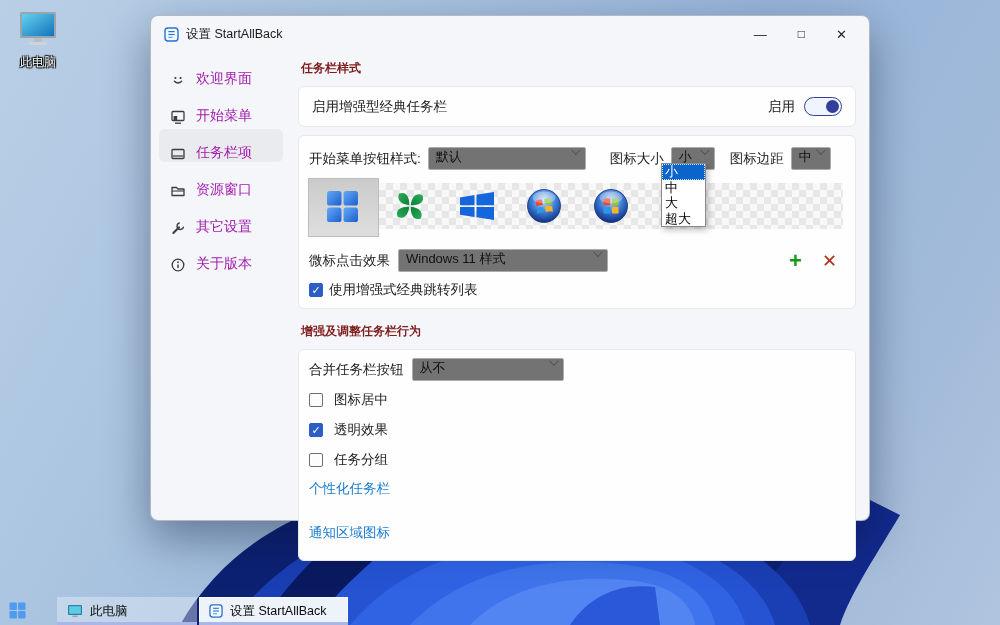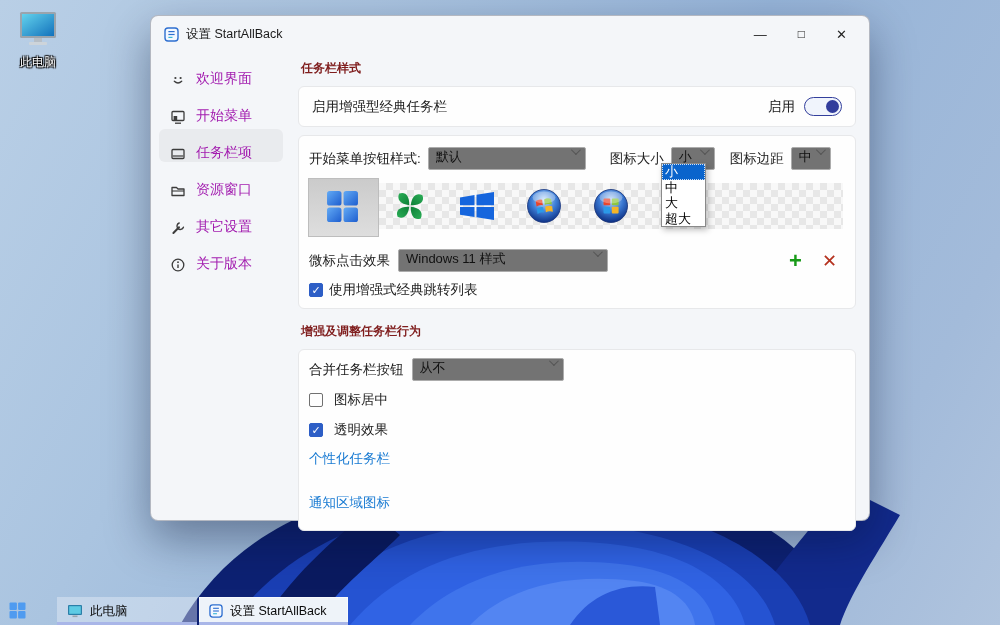--- a/index.html
+++ b/index.html
@@ -339,20 +339,24 @@
             </div>
           </div>
           <div class="row-check">
             <span class="cb"></span>
             <span class="lab">图标居中</span>
           </div>
           <div class="row-check">
             <span class="cb on">✓</span>
             <span class="lab">透明效果</span>
           </div>
+          <div class="row-check">
+            <span class="cb"></span>
+            <span class="lab">任务分组</span>
+          </div>
           <div class="links">
             <span class="link">个性化任务栏</span>
             <span class="link">通知区域图标</span>
           </div>
         </div>
       </div>
     </div>
 
     <div class="dropdown">
       <div class="opt sel-opt">小</div>

